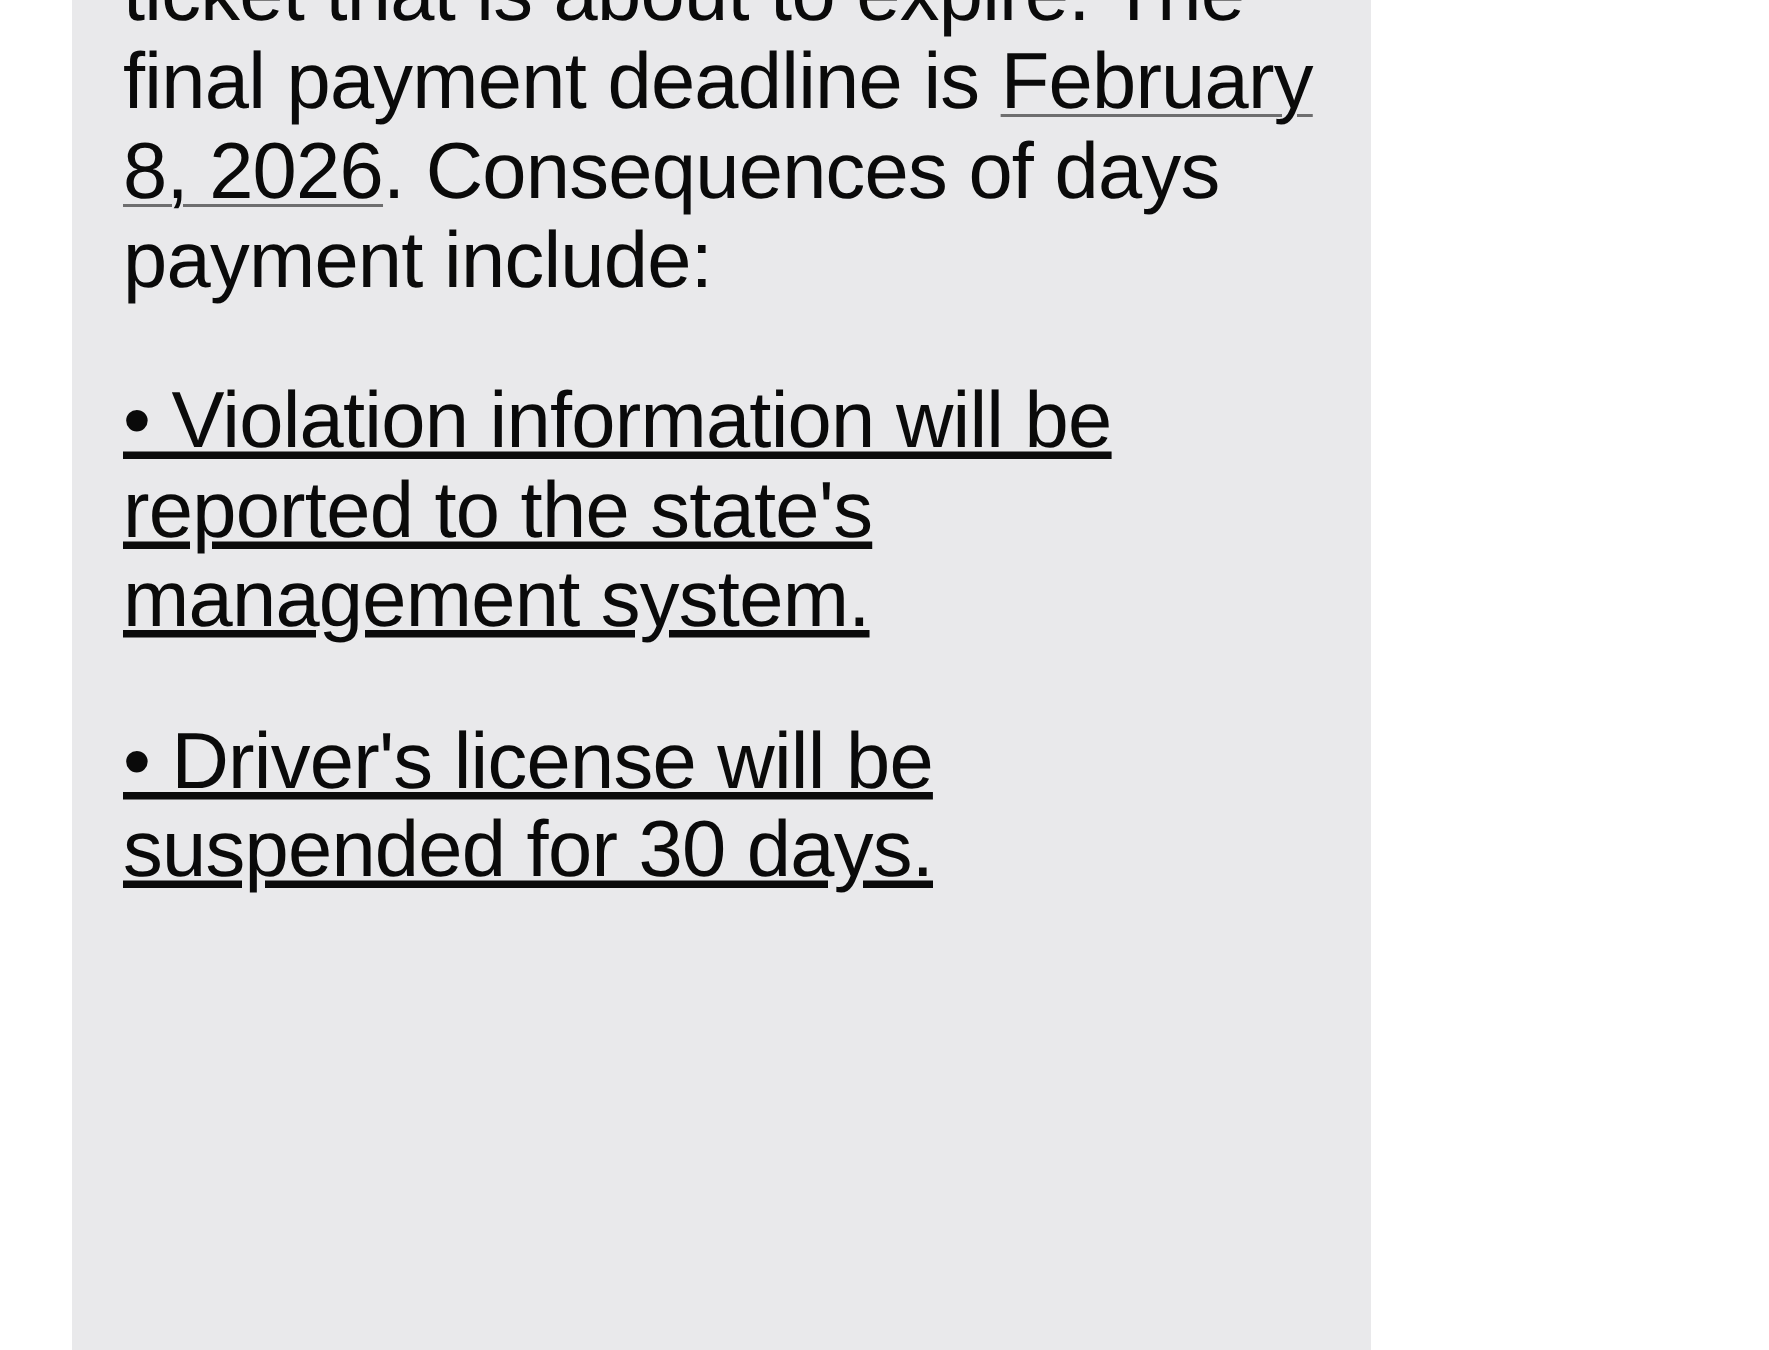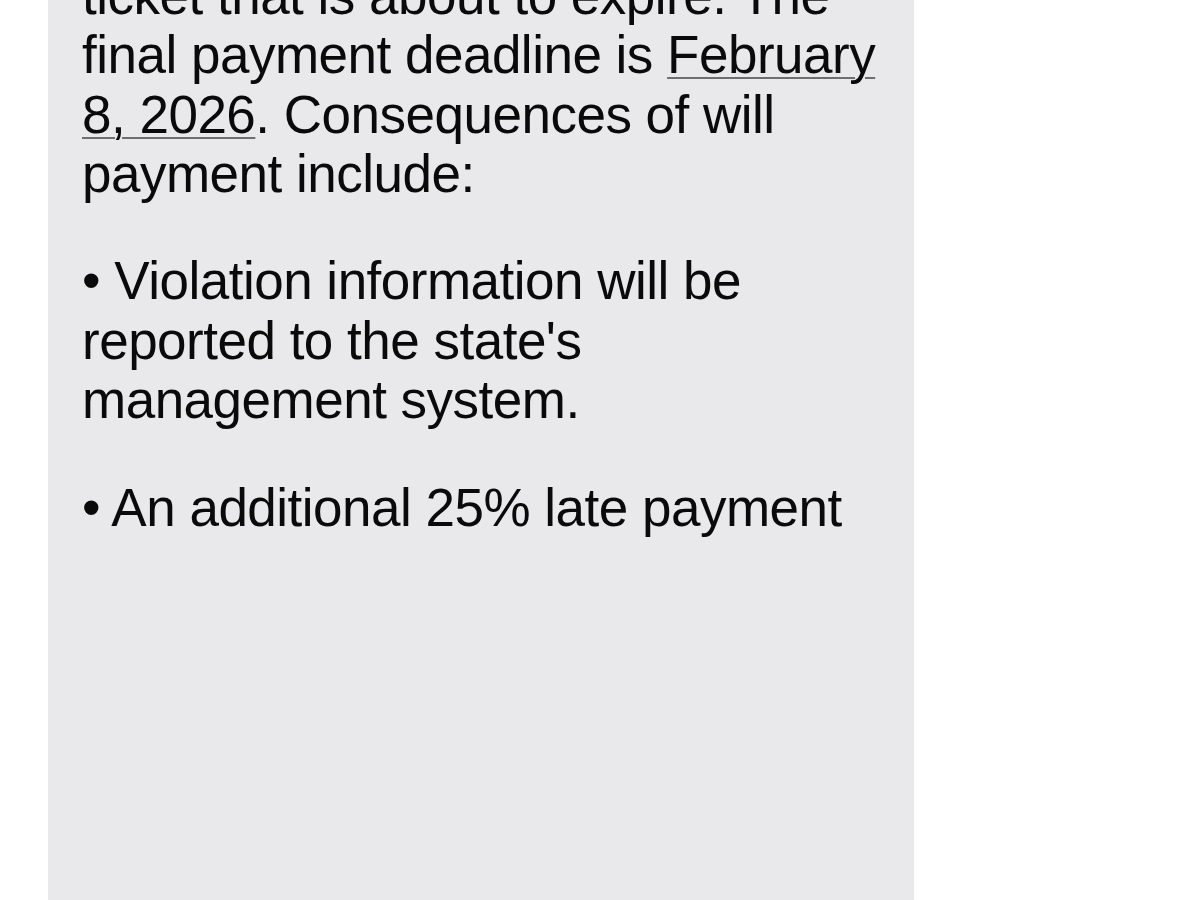--- a/index.html
+++ b/index.html
@@ -54,32 +54,33 @@
   .detected-link {
     text-decoration: underline;
     text-decoration-color: rgba(10,10,10,0.55);
     text-underline-offset: 4px;
     text-decoration-thickness: 2px;
     color: #0a0a0a;
   }
 
   .bullet-line {
     margin: 0 0 48px 0;
+    text-decoration: underline;
   }
 </style>
 </head>
 <body>
 
 <div id="screen">
 
   <div id="message-bubble">
 
-    <p class="msg-text para"><span>ticket that is about to expire. The final payment deadline is </span><span class="detected-link">February 8, 2026</span><span>. Consequences of will payment include:</span></p>
+    <p class="msg-text para"><span>ticket that is about to expire. The final payment deadline is </span><span class="detected-link">February 8, 2026</span><span>. Consequences of days payment include:</span></p>
 
     <p class="msg-text bullet-line">• Violation information will be reported to the state's management system.</p>
 
 
+    <p class="msg-text bullet-line">• Driver's license will be suspended for 30 days.</p>
 
-    <p class="msg-text bullet-line">• An additional 25% late payment</p>
 
   </div>
 
 </div>
 
 </body></html>

